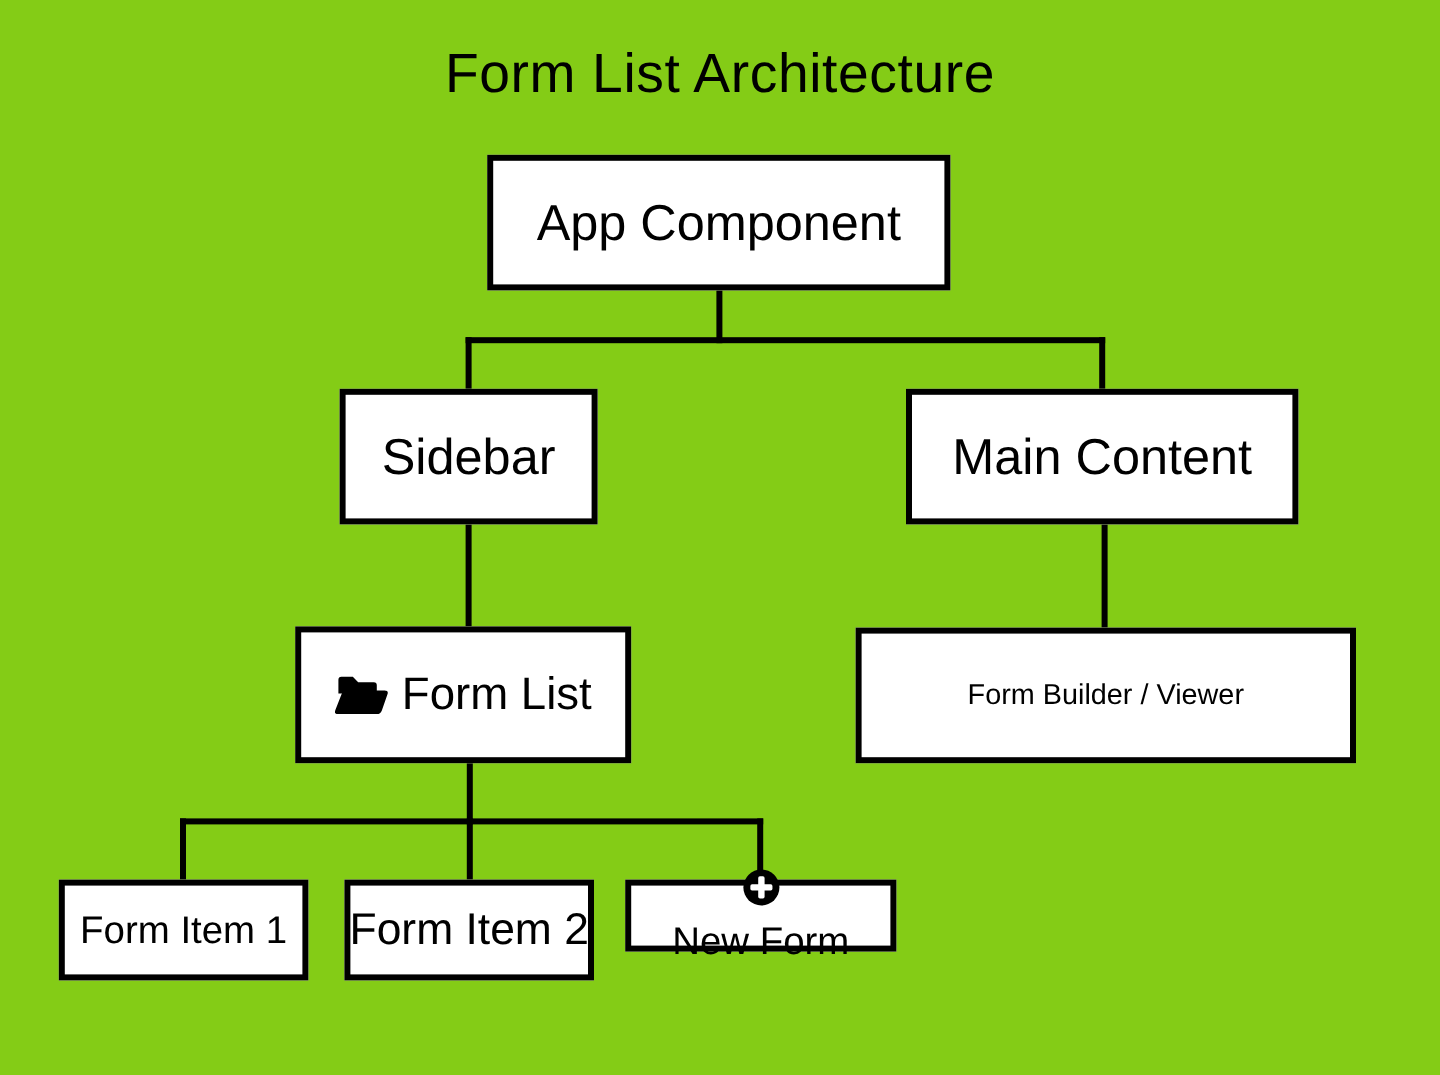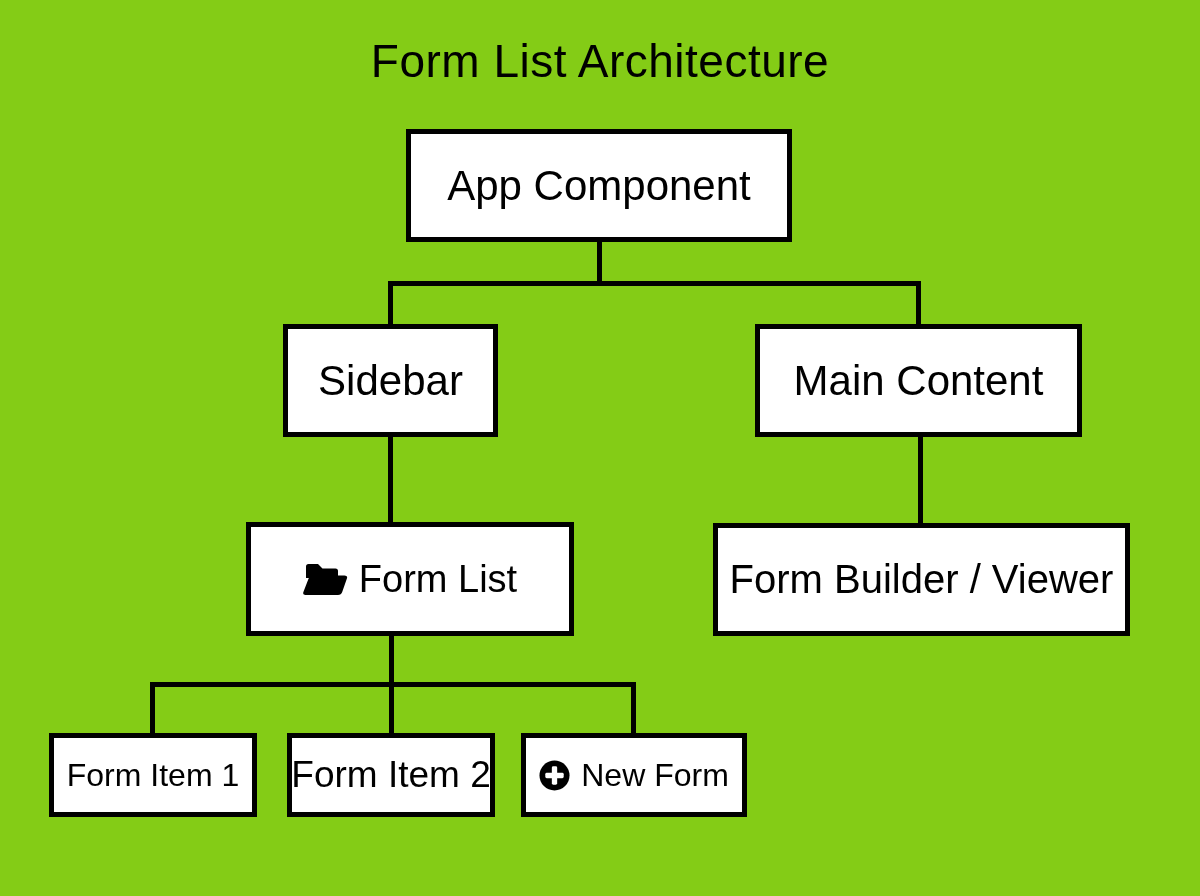--- a/index.html
+++ b/index.html
@@ -35,25 +35,25 @@
     display: flex;
     align-items: center;
     justify-content: center;
     gap: 11px;
     white-space: nowrap;
   }
   .node .label { display: inline-block; }
   #node-app            { left: 406px; top: 129px; width: 386px; height: 113px; font-size: 42px; text-align: center; }
   #node-sidebar        { left: 283px; top: 324px; width: 215px; height: 113px; font-size: 42px; }
   #node-main-content   { left: 755px; top: 324px; width: 327px; height: 113px; font-size: 42px; }
-  #node-form-list      { left: 246px; top: 522px; width: 328px; height: 114px; font-size: 38px; }
-  #node-form-builder   { left: 713px; top: 523px; width: 417px; height: 113px; font-size: 40px; }
+  #node-form-list      { left: 246px; top: 522px; width: 280px; height: 114px; font-size: 38px; }
+  #node-form-builder   { left: 713px; top: 523px; width: 417px; height: 113px; font-size: 24px; }
   #node-form-item-1    { left:  49px; top: 733px; width: 208px; height:  84px; font-size: 32px; }
   #node-form-item-2    { left: 287px; top: 733px; width: 208px; height:  84px; font-size: 37px; }
-  #node-new-form       { left: 521px; top: 733px; width: 226px; height:  84px; font-size: 32px; }
+  #node-new-form       { left: 521px; top: 733px; width: 226px; height:  60px; font-size: 32px; flex-direction: column; }
   .line {
     position: absolute;
     background: #000000;
   }
   
   #line-app-down        { left: 597px; top: 242px; width:   5px; height: 44px; }
   #line-elbow-top       { left: 388px; top: 281px; width: 533px; height:  5px; }
   #line-sidebar-up      { left: 388px; top: 281px; width:   5px; height: 43px; }
   #line-main-up         { left: 916px; top: 281px; width:   5px; height: 43px; }
   

